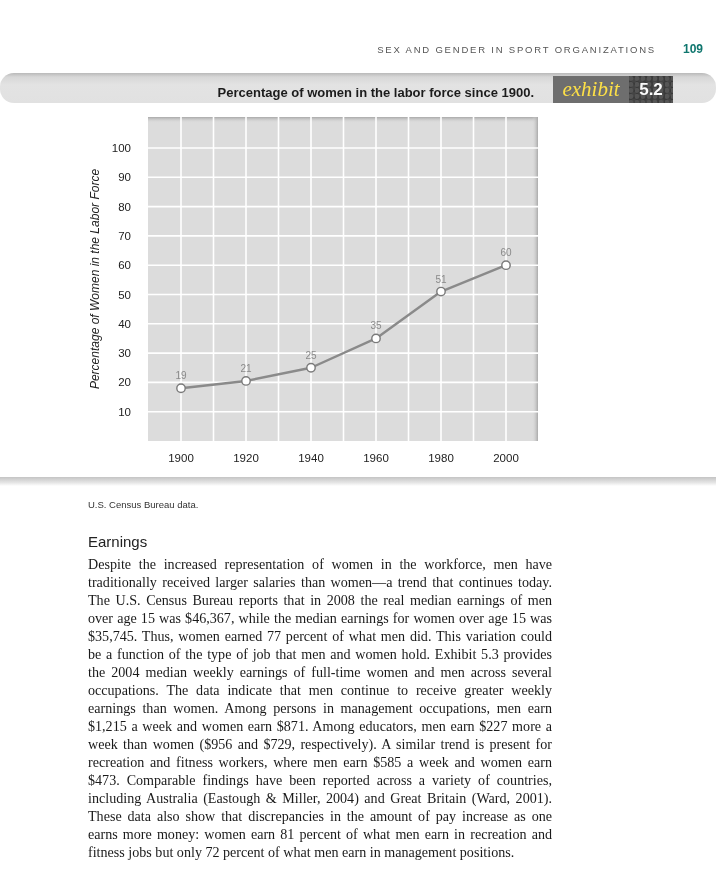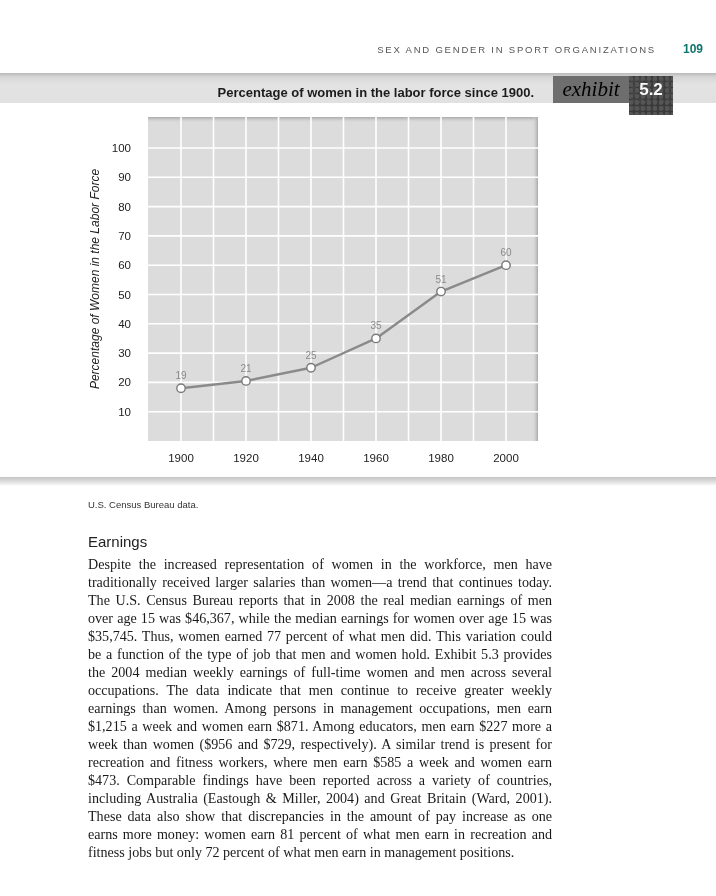--- a/index.html
+++ b/index.html
@@ -11,36 +11,37 @@
   .running-head {
     position: absolute; top: 43px; left: 0; width: 700px; height: 14px;
     font-size: 9.5px; letter-spacing: 1.8px; color: #555; margin-left: 33px;
   }
   .running-head .rh-title { position: absolute; right: 77px; top: 1px; }
   .running-head .rh-page { position: absolute; right: 30px; top: -1px; font-size: 12px; letter-spacing: 0; color: #0f766e; font-weight: bold; }
 
   .exhibit-bar {
     position: absolute; top: 73px; left: 0; width: 716px; height: 30px;
     background: linear-gradient(#b9b9b9 0px, #d7d7d7 4px, #e3e3e3 12px, #e1e1e1 100%);
+    border-radius: 14px;
   }
   .exhibit-title {
     position: absolute; right: 182px; top: 12px;
     font-size: 13px; font-weight: bold; color: #1c1c1c;
   }
   .exhibit-badge {
     position: absolute; left: 553px; top: 3px; height: 27px; width: 120px;
     display: flex;
   }
   .exhibit-word {
-    width: 76px; height: 27px; background: #6e6e6e; color: #000000;
+    width: 76px; height: 27px; background: #6e6e6e; color: #fde047;
     font-family: "Liberation Serif", serif; font-style: italic; font-size: 21px;
     text-align: center; line-height: 26px;
   }
   .exhibit-num {
-    width: 44px; height: 39px;
+    width: 44px; height: 27px;
     background: radial-gradient(circle at 30% 40%, #555 0 2px, transparent 3px),
                 radial-gradient(circle at 70% 60%, #444 0 2px, transparent 3px),
                 #3a3a3a;
     background-size: 6px 6px, 7px 7px, auto;
     color: #fafafa; font-weight: bold; font-size: 17px; text-align: center; line-height: 27px;
   }
 
   .chart-svg { position: absolute; left: 0; top: 105px; }
   .axis-label-y { font-style: italic; font-size: 12px; fill: #222; }
   .tick-label { font-size: 11.5px; fill: #222; }

